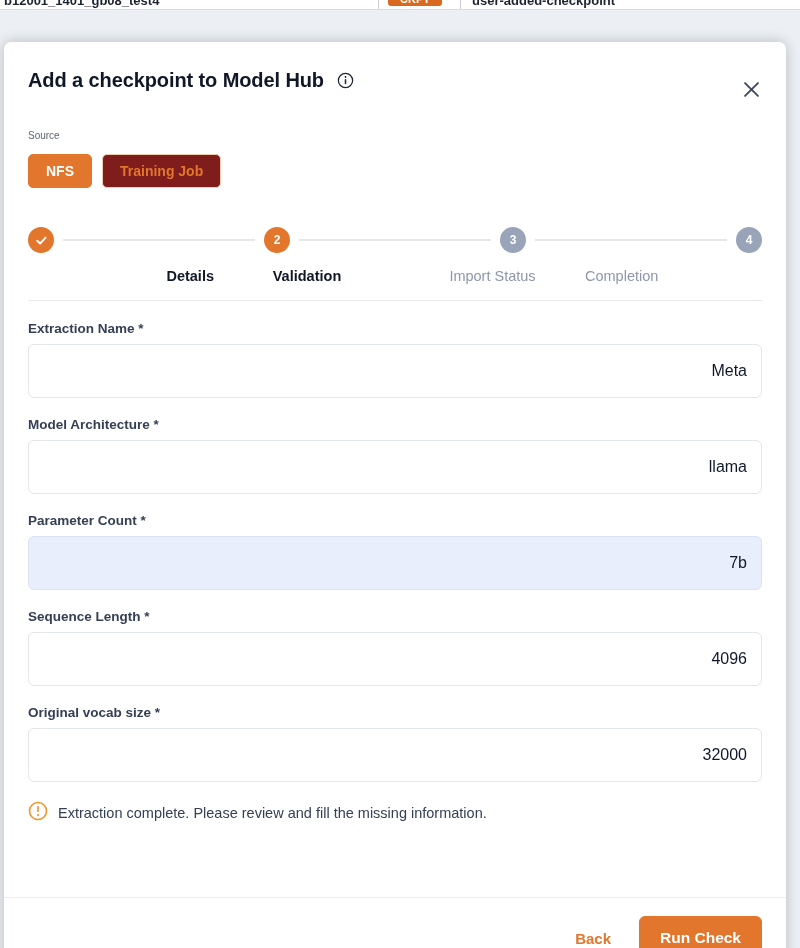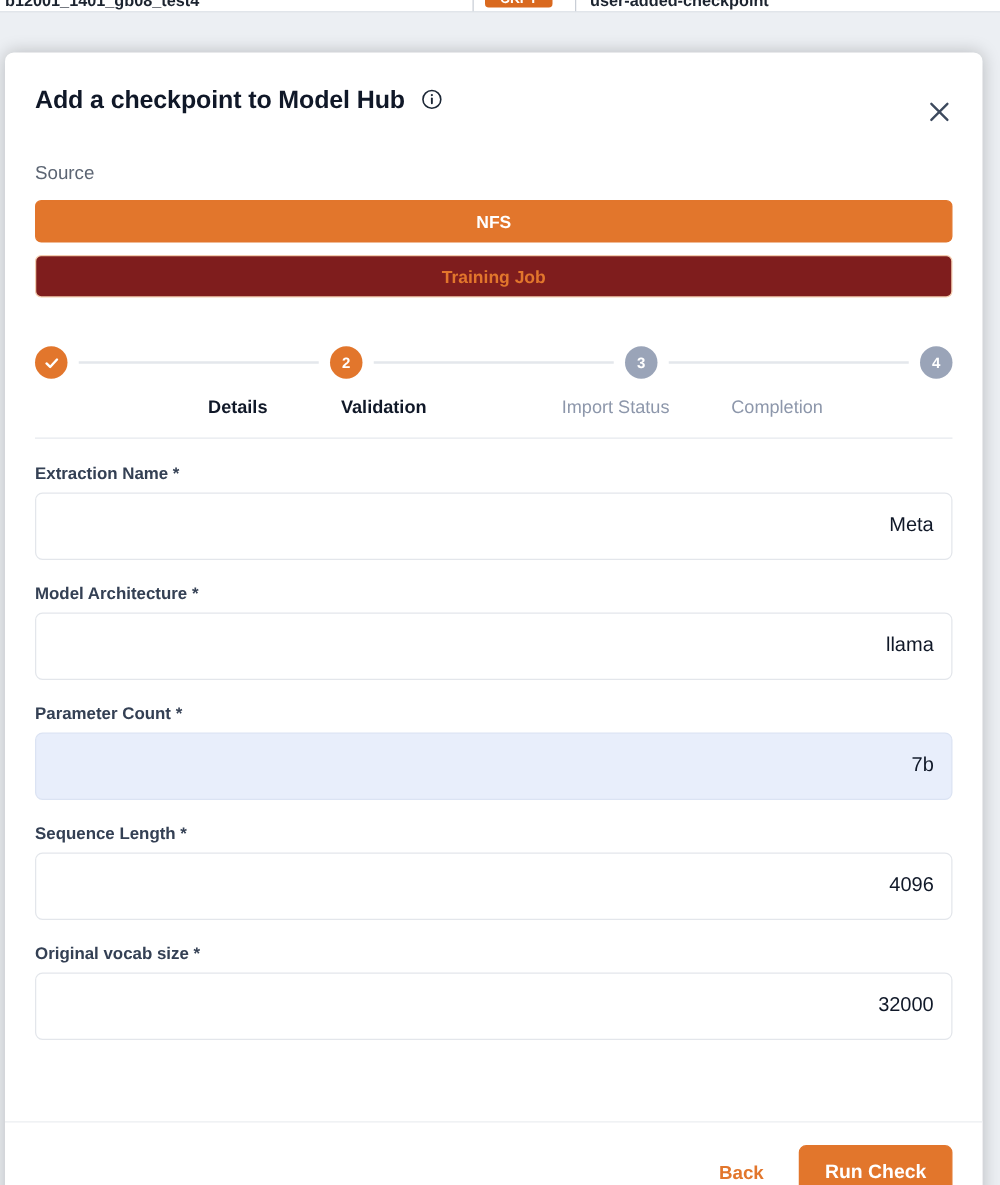--- a/index.html
+++ b/index.html
@@ -114,28 +114,27 @@
   
   .modal-body {
     flex: 1 1 auto;
     padding: 0 24px;
     overflow: hidden;
   }
 
   
   .source-label {
     margin-top: 36px;
-    font-size: 15px;
+    font-size: 10px;
     color: #5c6573;
   }
   .source-row {
     margin-top: 13px;
     display: flex;
     gap: 10px;
-    flex-direction: column;
   }
   .src-btn {
     font-family: "Liberation Sans", sans-serif;
     font-size: 14px;
     font-weight: bold;
     padding: 9px 17px;
     border-radius: 5px;
     cursor: pointer;
     line-height: 1;
   }
@@ -366,20 +365,30 @@
         <div class="field">
           <div class="field-label">Sequence Length *</div>
           <input class="field-input" type="text" value="4096" style="">
         </div>
 
         <div class="field">
           <div class="field-label">Original vocab size *</div>
           <input class="field-input" type="text" value="32000" style="">
         </div>
 
+        <div class="notice">
+          <span>
+            <svg width="20" height="20" viewBox="0 0 20 20" fill="none">
+              <circle cx="10" cy="10" r="8.5" stroke="#f0952b" stroke-width="1.6"></circle>
+              <rect x="9.15" y="4.9" width="1.7" height="6.2" rx="0.85" fill="#f0952b"></rect>
+              <circle cx="10" cy="14.1" r="1.05" fill="#f0952b"></circle>
+            </svg>
+          </span>
+          <span class="notice-text">Extraction complete. Please review and fill the missing information.</span>
+        </div>
 
       </div>
     </div>
 
     <div class="modal-footer">
       <button class="btn-back">Back</button>
       <button class="btn-run">Run Check</button>
     </div>
 
   </div>

